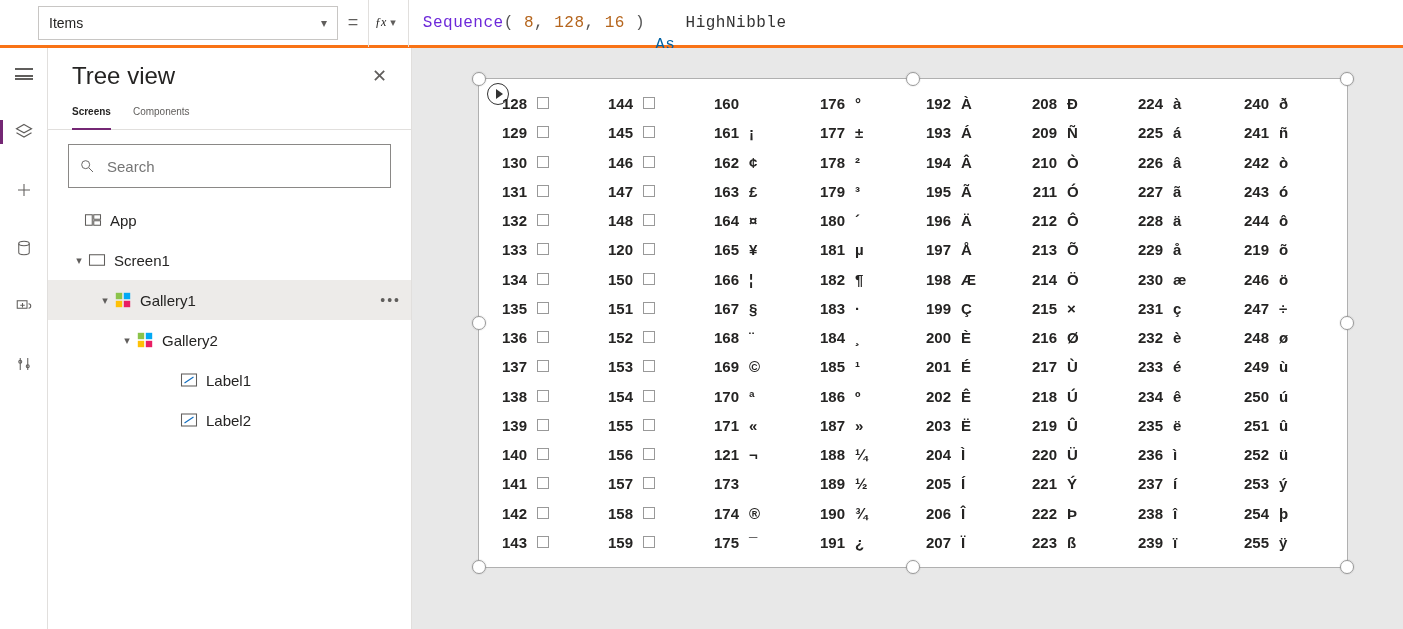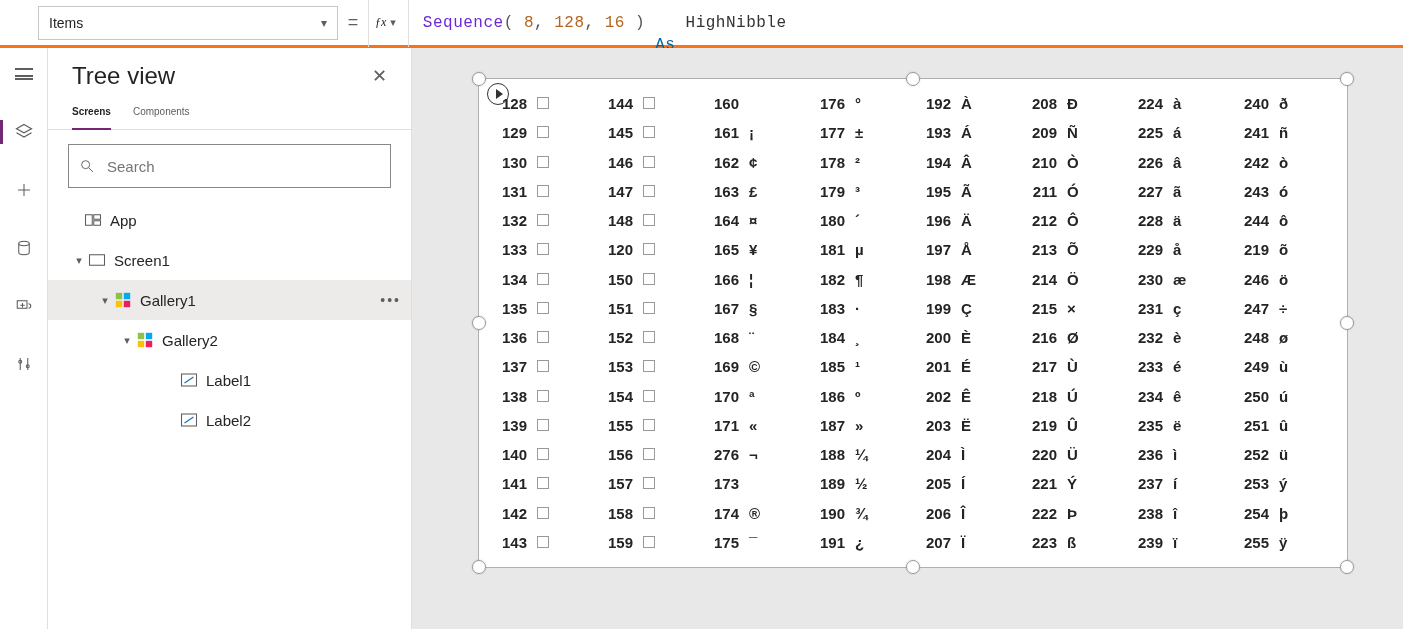--- a/index.html
+++ b/index.html
@@ -393,21 +393,21 @@
               </div>
               <div class="cell">
                 <span class="num">170</span>
                 <span class="char">ª</span>
               </div>
               <div class="cell">
                 <span class="num">171</span>
                 <span class="char">«</span>
               </div>
               <div class="cell">
-                <span class="num">276</span>
+                <span class="num">121</span>
                 <span class="char">¬</span>
               </div>
               <div class="cell">
                 <span class="num">173</span>
                 <span class="char"></span>
               </div>
               <div class="cell">
                 <span class="num">174</span>
                 <span class="char">®</span>
               </div>

